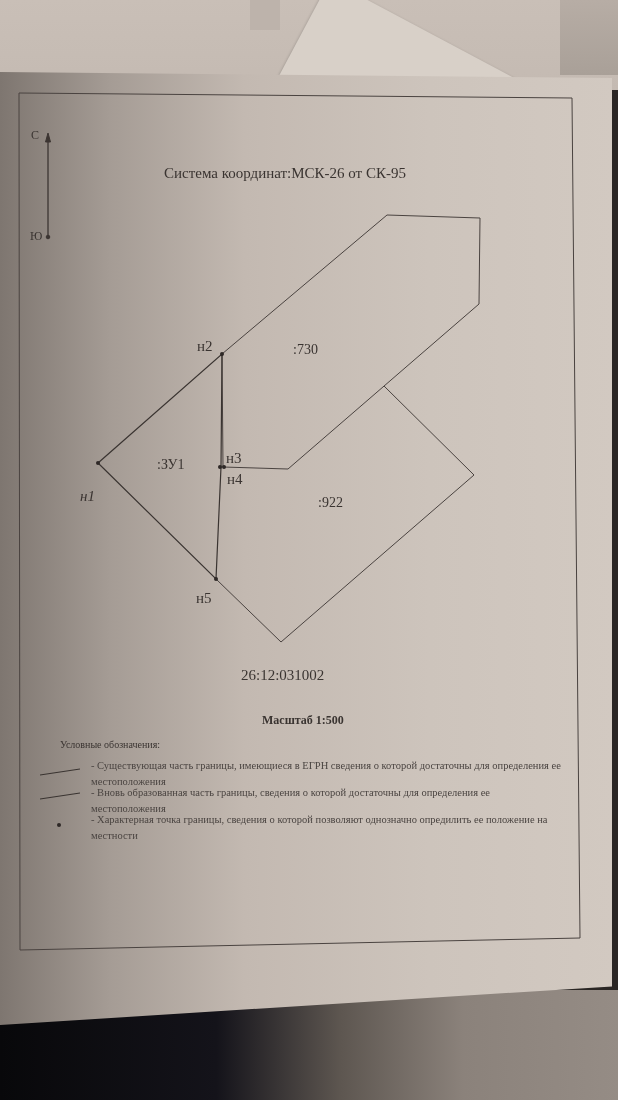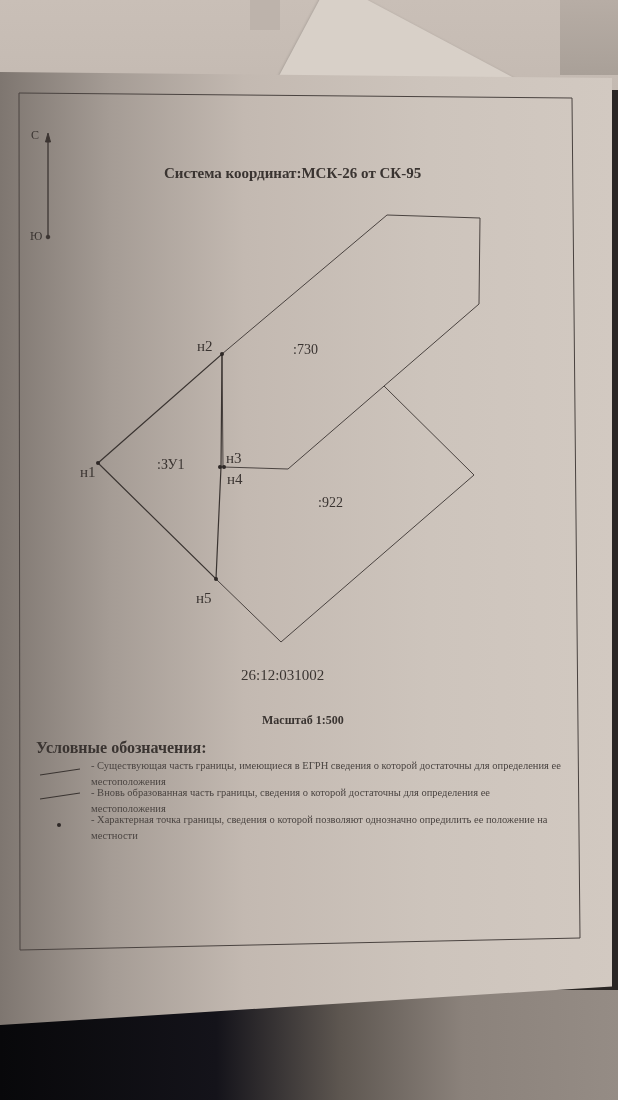--- a/index.html
+++ b/index.html
@@ -35,21 +35,21 @@
       clip-path: polygon(0 12px, 100% 18px, 100% 96%, 0 100%);
     }
     svg.drawing { position: absolute; left: 0; top: 0; }
     .t { position: absolute; color: #3a3431; white-space: nowrap; }
     .compass-label { font-size: 12px; }
     .title { font-size: 15px; }
     .point-label { font-size: 15px; }
     .parcel-label { font-size: 14px; }
     .block-number { font-size: 15px; }
     .scale { font-size: 12px; font-weight: bold; }
-    .legend-title { font-size: 16px; font-weight: bold; }
+    .legend-title { font-size: 10px; font-weight: normal; margin-left: 24px; }
     .legend-text { font-size: 10.5px; line-height: 16px; color: #4a4441; width: 470px; white-space: normal; }
   </style>
 </head>
 <body>
 
 <div class="bg-top"></div>
 <div class="bg-sheet-2"></div>
 <div class="bg-sheet-1"></div>
 <div class="bg-dark-right"></div>
 <div class="cloth"></div>
@@ -80,24 +80,24 @@
   </g>
 
   <line x1="40" y1="775" x2="80" y2="769" stroke="#3a3431" stroke-width="1.2"></line>
   <line x1="40" y1="799" x2="80" y2="793" stroke="#3a3431" stroke-width="1.2"></line>
   <circle cx="59" cy="825" r="2" fill="#2e2826"></circle>
 </svg>
 
 <span class="t compass-label" style="left:31px; top:128px;">С</span>
 <span class="t compass-label" style="left:30px; top:229px;">Ю</span>
 
-<span class="t title" style="left:164px; top:165px;font-weight:bold;">Система координат:МСК-26 от СК-95</span>
+<span class="t title" style="left:164px; top:165px;">Система координат:МСК-26 от СК-95</span>
 
 <span class="t point-label" style="left:197px; top:338px;">н2</span>
-<span class="t point-label" style="left:80px; top:464px;">н1</span>
+<span class="t point-label" style="left:80px; top:488px;font-style:italic;">н1</span>
 <span class="t point-label" style="left:226px; top:450px;">н3</span>
 <span class="t point-label" style="left:227px; top:471px;">н4</span>
 <span class="t point-label" style="left:196px; top:590px;">н5</span>
 
 <span class="t parcel-label" style="left:293px; top:342px;">:730</span>
 <span class="t parcel-label" style="left:157px; top:457px;">:ЗУ1</span>
 <span class="t parcel-label" style="left:318px; top:495px;">:922</span>
 
 <span class="t block-number" style="left:241px; top:667px;">26:12:031002</span>
 

